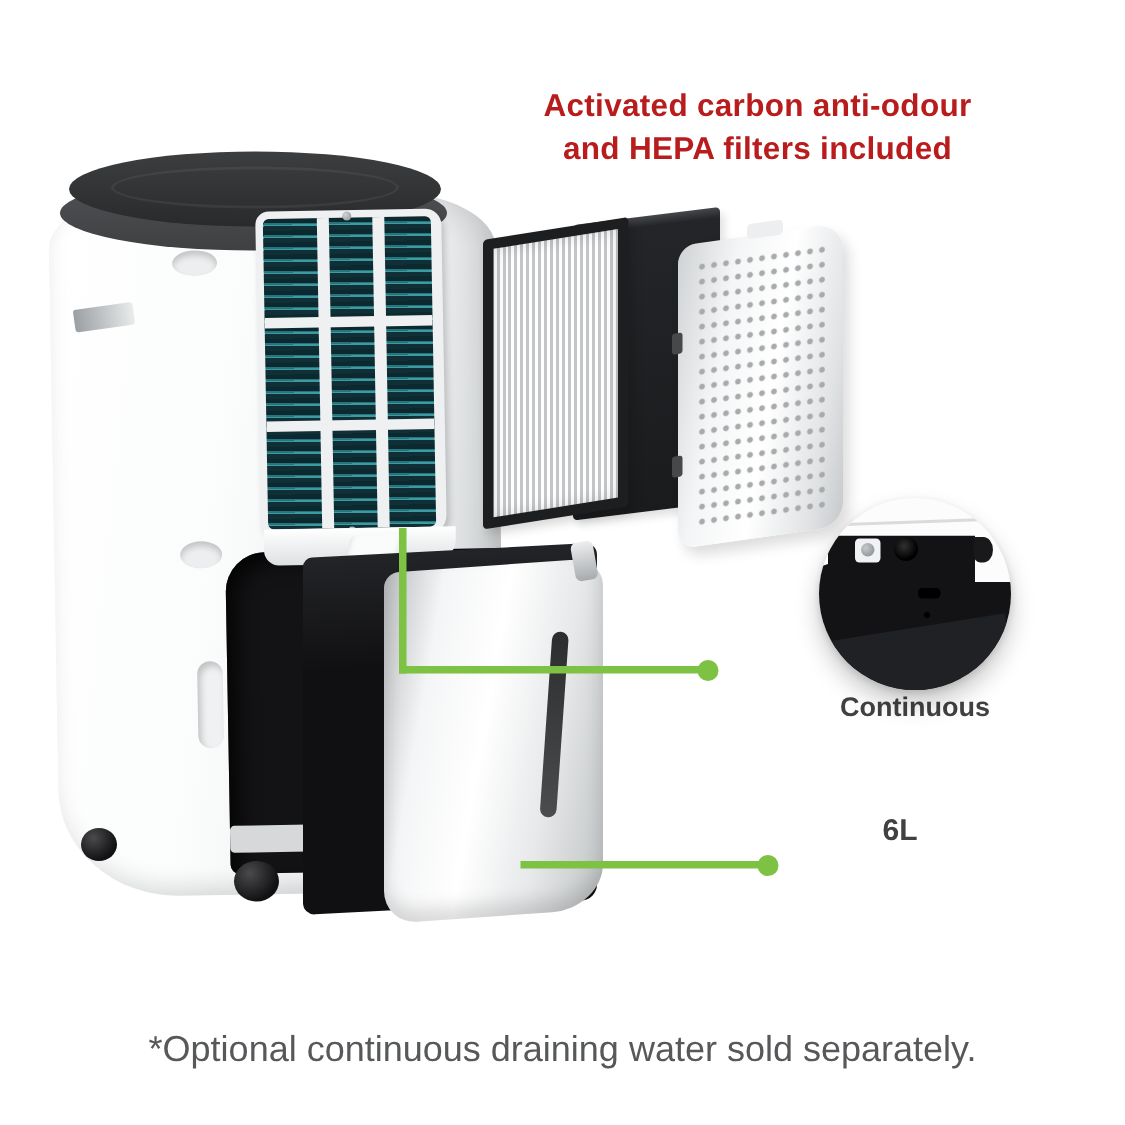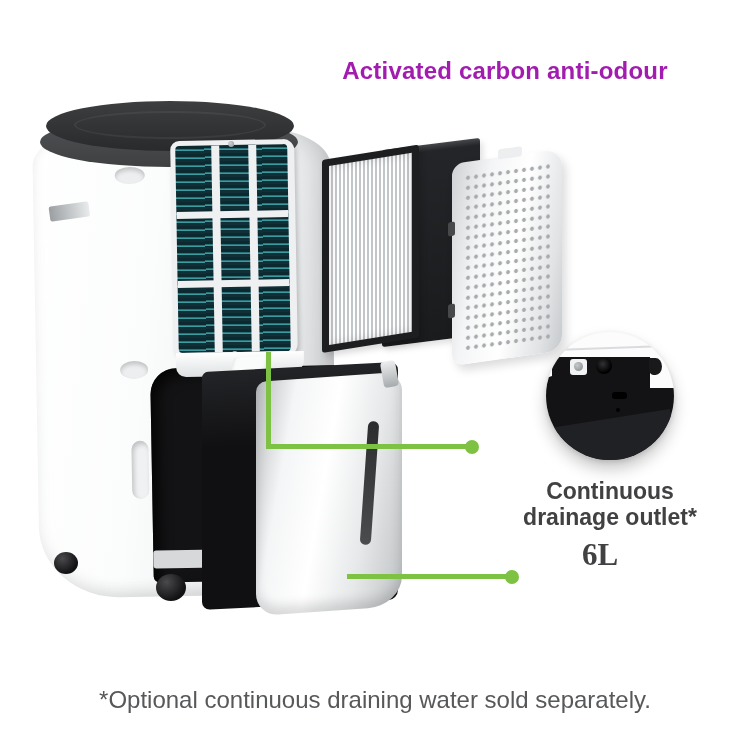--- a/index.html
+++ b/index.html
@@ -4,24 +4,24 @@
 <style>
   html,body{margin:0;padding:0;background:#fff;}
   #canvas{
     position:relative;width:750px;height:750px;background:#ffffff;overflow:hidden;
     font-family:"Liberation Sans",sans-serif;color:#414042;
   }
   .abs{position:absolute;}
 
   
   .title{left:295px;top:56px;width:420px;text-align:center;font-weight:bold;
-         font-size:24px;line-height:29px;color:#a21caf;letter-spacing:.2px;}
+         font-size:21px;line-height:29px;color:#b91c1c;letter-spacing:.2px;}
   .callout-label{position:absolute;text-align:center;font-weight:bold;color:#414042;}
-  .label-drainage{left:495px;top:458px;width:230px;font-size:23px;line-height:26px;margin-top:20px;}
-  .label-tank{left:500px;top:541px;width:200px;font-size:31px;line-height:27px;font-family:Liberation Serif, serif;}
+  .label-drainage{left:495px;top:458px;width:230px;font-size:18px;line-height:26px;}
+  .label-tank{left:500px;top:541px;width:200px;font-size:20px;line-height:27px;}
   .footnote{left:0;right:0;top:686px;text-align:center;font-size:24px;color:#57585a;}
 
   
   .machine-body{left:36px;top:130px;width:298px;height:466px;
     background:linear-gradient(97deg,#ffffff 0%,#fbfcfc 38%,#eceeef 72%,#cdd0d2 100%);
     border-radius:60px 70px 110px 80px / 34px 38px 90px 72px;
     box-shadow:inset -12px 0 18px rgba(0,0,0,.10),inset 0 -8px 14px rgba(0,0,0,.07);
     transform:rotate(-1deg);overflow:hidden;z-index:1;}
   .lid-rim{left:40px;top:117px;width:258px;height:50px;border-radius:50%;
     background:linear-gradient(180deg,#515255,#3f4042);z-index:3;}
@@ -124,20 +124,21 @@
   .gdot1{left:465px;top:440px;}
   .gdot2{left:505px;top:570px;}
 </style>
 </head>
 <body>
 
 <div id="canvas">
 
   <div class="abs title">
     <div>Activated carbon anti-odour</div>
+    <div>and HEPA filters included</div>
   </div>
 
   <div class="abs machine-body">
     <div class="abs side-strip"></div>
     <div class="abs indent-top"></div>
     <div class="abs indent-mid"></div>
     <div class="abs grip-pill"></div>
     <div class="abs tank-cavity"></div>
     <div class="abs cavity-ledge"></div>
   </div>
@@ -194,21 +195,20 @@
   </div>
 
   <div class="abs green elbow-v"></div>
   <div class="abs green elbow-h"></div>
   <div class="abs gdot gdot1"></div>
   <div class="abs green tank-line"></div>
   <div class="abs gdot gdot2"></div>
 
   <div class="callout-label label-drainage">
     <div>Continuous</div>
-    <div>drainage outlet*</div>
   </div>
   <div class="callout-label label-tank">
     <div>6L</div>
   </div>
 
   <div class="abs footnote">*Optional continuous draining water sold separately.</div>
 
 </div>
 
 </body></html>

